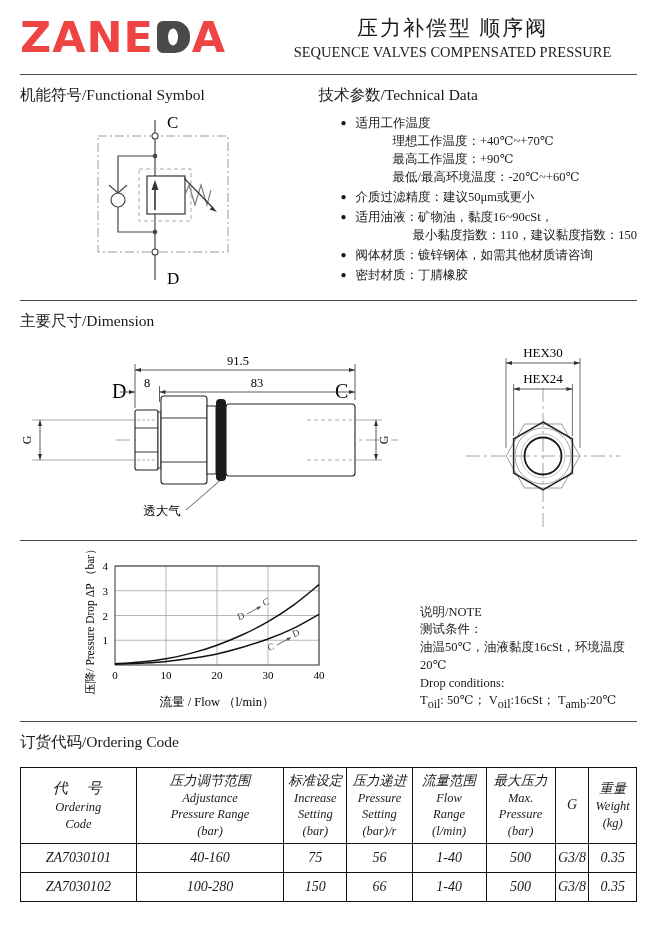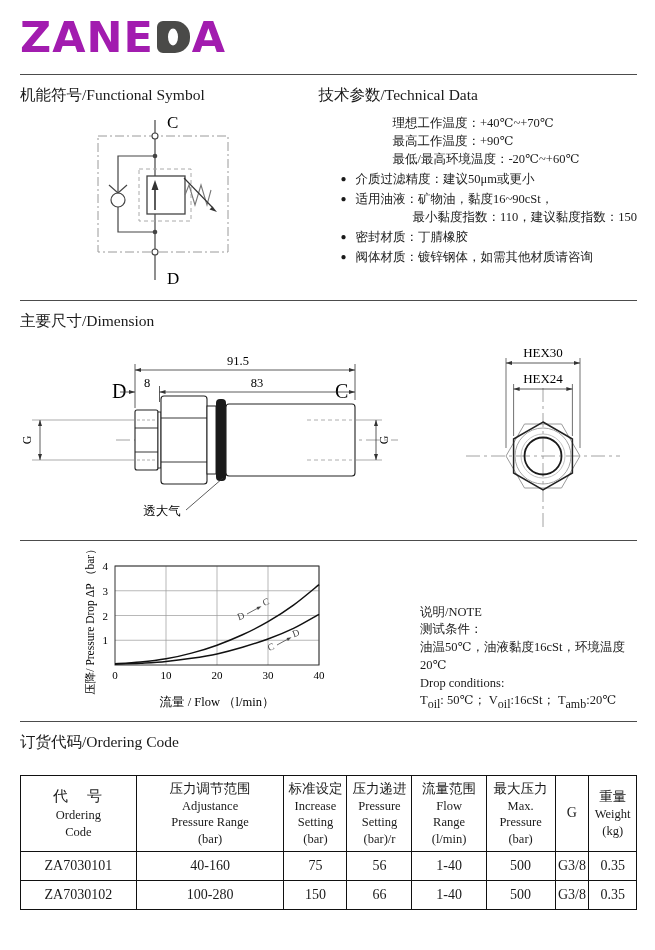--- a/index.html
+++ b/index.html
@@ -9,21 +9,21 @@
     font-family:"Liberation Serif","DejaVu Serif",serif;
     color:#1a1a1a; position:relative;
   }
   .page { padding:6px 18px 0 20px; }
 
   
   .header { display:flex; align-items:center; height:62px; }
   .logo {
     display:flex; align-items:center; width:252px;
     font-family:"DejaVu Sans","Liberation Sans",sans-serif;
-    font-weight:800; font-size:43px; line-height:1; color:#a21caf; letter-spacing:1px;
+    font-weight:800; font-size:43px; line-height:1; color:#ef4444; letter-spacing:1px;
   }
   .logo-d {
     position:relative; display:inline-block; width:33px; height:32px;
     background:#4a4a48; border-radius:6px 15px 15px 6px; margin:0 2px 0 3px;
   }
   .logo-d-ring {
     position:absolute; left:50%; top:50%; transform:translate(-50%,-50%);
     width:9px; height:17px; border:5px solid #fff; border-radius:50%;
   }
   .title-block { flex:1; text-align:center; padding-right:4px; }
@@ -51,21 +51,21 @@
   .dim-row { display:flex; align-items:flex-start; }
   svg { overflow:visible; display:block; }
   text { font-family:"Liberation Serif","DejaVu Serif",serif; }
 
   
   .perf-row { display:flex; align-items:flex-end; }
   .note-block { width:228px; font-size:12.5px; line-height:1.42; padding-bottom:6px; }
   .note-block sub { font-size:12px; }
 
   
-  table.order { border-collapse:collapse; table-layout:fixed; margin-top:22px; }
+  table.order { border-collapse:collapse; table-layout:fixed; margin-top:14px;font-style:italic; }
   table.order, table.order th, table.order td { border:1.4px solid #111; }
   table.order th { font-weight:normal; padding:4px 1px; vertical-align:middle; }
   table.order td { text-align:center; font-size:14px; height:29px; padding:0 1px; }
   .h-line { font-size:12.5px; line-height:1.32; text-align:center; }
   .h-zh  { font-size:13.5px; }
   .h-big { font-size:15px; letter-spacing:2px; }
   .h-g   { font-size:14px; }
 </style>
 </head>
 <body>
@@ -73,20 +73,24 @@
 <div class="page">
 
   <div class="header">
     <div class="logo">
       <span>ZANE</span>
         <span class="logo-d">
           <span class="logo-d-ring"></span>
         </span>
         <span>A</span>
     </div>
+    <div class="title-block">
+      <div class="title-zh">压力补偿型 顺序阀</div>
+      <div class="title-en">SEQUENCE VALVES COMPENSATED PRESSURE</div>
+    </div>
   </div>
   <hr class="divider">
 
   <div class="sec1">
     <div class="sec1-left">
       <h3 class="sec">机能符号/Functional Symbol</h3>
       <div class="fsym-wrap">
         <svg width="190" height="178" viewBox="0 0 190 178">
 
           <rect x="10" y="24" width="130" height="116" fill="none" stroke="#9a9a9a" stroke-width="1" stroke-dasharray="9 3 2 3"></rect>
@@ -116,28 +120,29 @@
 
           <line x1="96" y1="66" x2="125" y2="96" stroke="#333" stroke-width="1.1"></line>
           <polygon points="129,100 121.5,97.5 124.5,94.5" fill="#333"></polygon>
         </svg>
       </div>
     </div>
 
     <div class="sec1-right">
       <h3 class="sec">技术参数/Technical Data</h3>
       <div class="tech-lines">
+        <div class="t-line t0"><span class="dot">●</span><span>适用工作温度</span></div>
         <div class="t-line t1"><span>理想工作温度：+40℃~+70℃</span></div>
         <div class="t-line t1"><span>最高工作温度：+90℃</span></div>
         <div class="t-line t1"><span>最低/最高环境温度：-20℃~+60℃</span></div>
         <div class="t-line t0"><span class="dot">●</span><span>介质过滤精度：建议50μm或更小</span></div>
         <div class="t-line t0"><span class="dot">●</span><span>适用油液：矿物油，黏度16~90cSt，</span></div>
         <div class="t-line t2"><span>最小黏度指数：110，建议黏度指数：150</span></div>
+        <div class="t-line t0"><span class="dot">●</span><span>阀体材质：镀锌钢体，如需其他材质请咨询</span></div>
         <div class="t-line t0"><span class="dot">●</span><span>密封材质：丁腈橡胶</span></div>
-        <div class="t-line t0"><span class="dot">●</span><span>阀体材质：镀锌钢体，如需其他材质请咨询</span></div>
       </div>
     </div>
   </div>
   <hr class="divider" style="margin-top:10px;">
 
   <div>
     <h3 class="sec">主要尺寸/Dimension</h3>
     <div class="dim-row">
 
       <svg width="400" height="200" viewBox="0 0 400 200">

